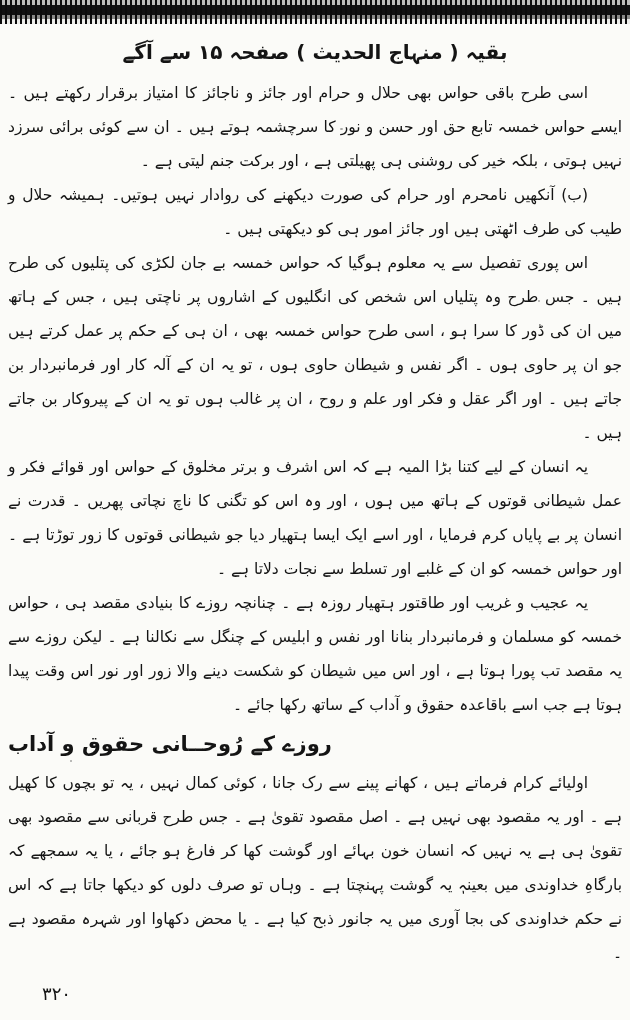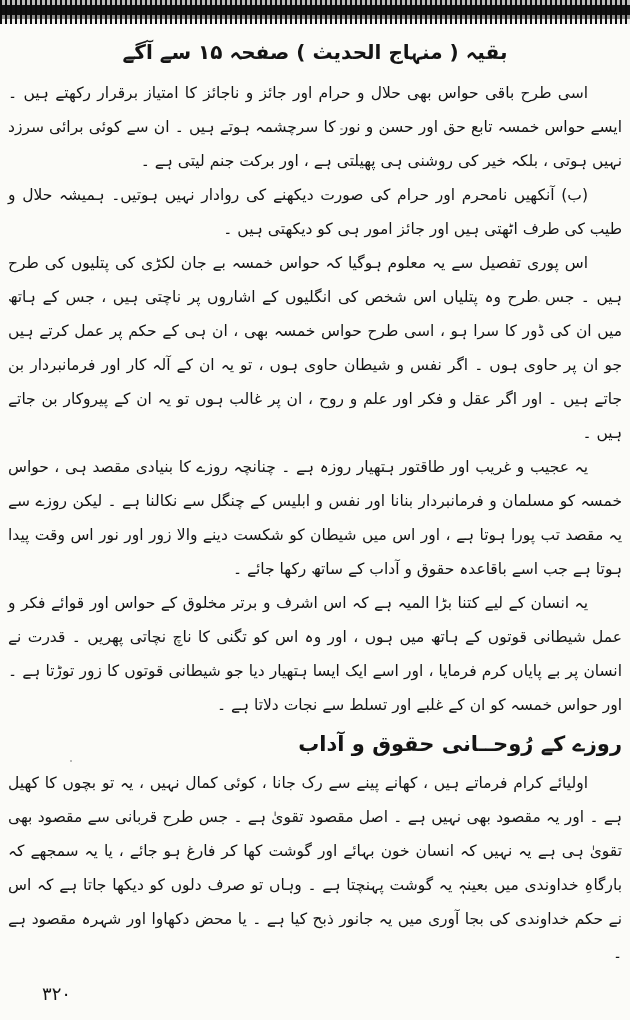--- a/index.html
+++ b/index.html
@@ -39,21 +39,21 @@
     letter-spacing: 0.5px;
   }
   p.body-para {
     font-size: 15.5px;
     line-height: 34px;
     text-indent: 34px;
     text-align: justify;
   }
   p.no-just-last { text-align-last: right; }
   .section-heading {
-    text-align: right;
+    text-align: left;
     font-size: 21px;
     font-weight: bold;
     line-height: 40px;
     margin: 2px 0 2px 0;
   }
   .page-number {
     position: absolute;
     bottom: 16px;
     left: 42px;            
     font-size: 18px;
@@ -78,23 +78,23 @@
 
   <div class="content">
     <div class="continuation-header">بقیہ ( منہاج الحدیث ) صفحہ ۱۵ سے آگے</div>
 
     <p class="body-para">اسی طرح باقی حواس بھی حلال و حرام اور جائز و ناجائز کا امتیاز برقرار رکھتے ہیں ۔ ایسے حواس خمسہ تابع حق اور حسن و نور کا سرچشمہ ہوتے ہیں ۔ ان سے کوئی برائی سرزد نہیں ہوتی ، بلکہ خیر کی روشنی ہی پھیلتی ہے ، اور برکت جنم لیتی ہے ۔</p>
 
     <p class="body-para">(ب) آنکھیں نامحرم اور حرام کی صورت دیکھنے کی روادار نہیں ہوتیں۔ ہمیشہ حلال و طیب کی طرف اٹھتی ہیں اور جائز امور ہی کو دیکھتی ہیں ۔</p>
 
     <p class="body-para">اس پوری تفصیل سے یہ معلوم ہوگیا کہ حواس خمسہ بے جان لکڑی کی پتلیوں کی طرح ہیں ۔ جس طرح وہ پتلیاں اس شخص کی انگلیوں کے اشاروں پر ناچتی ہیں ، جس کے ہاتھ میں ان کی ڈور کا سرا ہو ، اسی طرح حواس خمسہ بھی ، ان ہی کے حکم پر عمل کرتے ہیں جو ان پر حاوی ہوں ۔ اگر نفس و شیطان حاوی ہوں ، تو یہ ان کے آلہ کار اور فرمانبردار بن جاتے ہیں ۔ اور اگر عقل و فکر اور علم و روح ، ان پر غالب ہوں تو یہ ان کے پیروکار بن جاتے ہیں ۔</p>
 
+    <p class="body-para">یہ انسان کے لیے کتنا بڑا المیہ ہے کہ اس اشرف و برتر مخلوق کے حواس اور قوائے فکر و عمل شیطانی قوتوں کے ہاتھ میں ہوں ، اور وہ اس کو تگنی کا ناچ نچاتی پھریں ۔ قدرت نے انسان پر بے پایاں کرم فرمایا ، اور اسے ایک ایسا ہتھیار دیا جو شیطانی قوتوں کا زور توڑتا ہے ۔ اور حواس خمسہ کو ان کے غلبے اور تسلط سے نجات دلاتا ہے ۔</p>
+
     <p class="body-para">یہ عجیب و غریب اور طاقتور ہتھیار روزہ ہے ۔ چنانچہ روزے کا بنیادی مقصد ہی ، حواس خمسہ کو مسلمان و فرمانبردار بنانا اور نفس و ابلیس کے چنگل سے نکالنا ہے ۔ لیکن روزے سے یہ مقصد تب پورا ہوتا ہے ، اور اس میں شیطان کو شکست دینے والا زور اور نور اس وقت پیدا ہوتا ہے جب اسے باقاعدہ حقوق و آداب کے ساتھ رکھا جائے ۔</p>
-
-    <p class="body-para">یہ انسان کے لیے کتنا بڑا المیہ ہے کہ اس اشرف و برتر مخلوق کے حواس اور قوائے فکر و عمل شیطانی قوتوں کے ہاتھ میں ہوں ، اور وہ اس کو تگنی کا ناچ نچاتی پھریں ۔ قدرت نے انسان پر بے پایاں کرم فرمایا ، اور اسے ایک ایسا ہتھیار دیا جو شیطانی قوتوں کا زور توڑتا ہے ۔ اور حواس خمسہ کو ان کے غلبے اور تسلط سے نجات دلاتا ہے ۔</p>
 
 
     <h2 class="section-heading">روزے کے رُوحــانی حقوق و آداب</h2>
 
     <p class="body-para">اولیائے کرام فرماتے ہیں ، کھانے پینے سے رک جانا ، کوئی کمال نہیں ، یہ تو بچوں کا کھیل ہے ۔ اور یہ مقصود بھی نہیں ہے ۔ اصل مقصود تقویٰ ہے ۔ جس طرح قربانی سے مقصود بھی تقویٰ ہی ہے یہ نہیں کہ انسان خون بہائے اور گوشت کھا کر فارغ ہو جائے ، یا یہ سمجھے کہ بارگاہِ خداوندی میں بعینہٖ یہ گوشت پہنچتا ہے ۔ وہاں تو صرف دلوں کو دیکھا جاتا ہے کہ اس نے حکم خداوندی کی بجا آوری میں یہ جانور ذبح کیا ہے ۔ یا محض دکھاوا اور شہرہ مقصود ہے ۔</p>
 
   </div>
 
   <div class="page-number">۳۲۰</div>
 </div>

